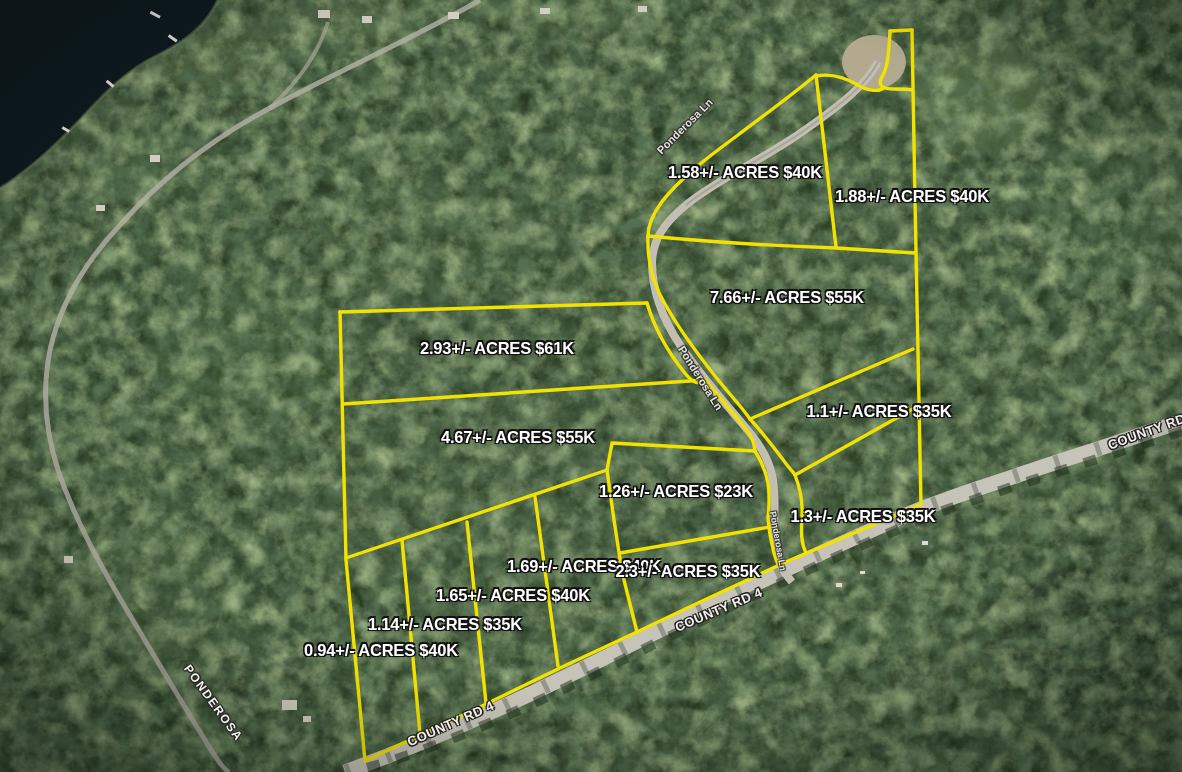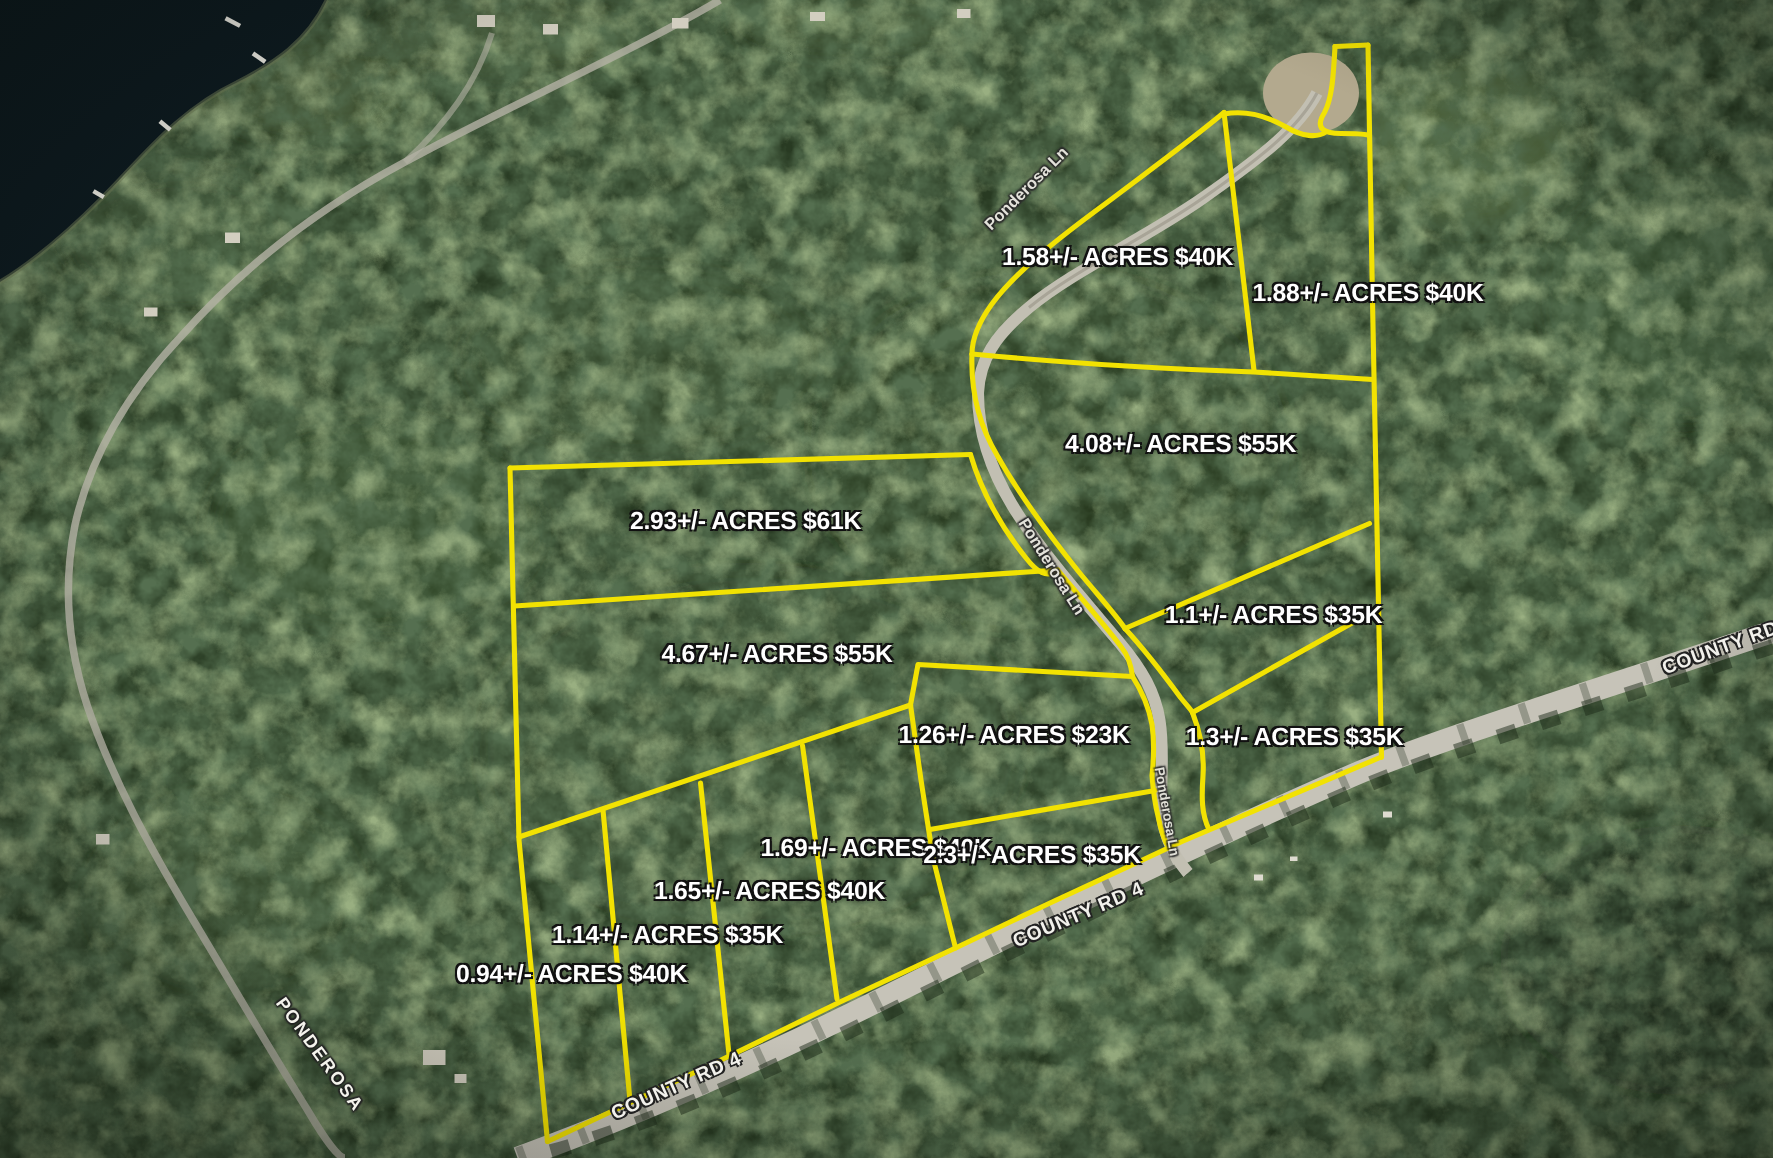--- a/index.html
+++ b/index.html
@@ -197,26 +197,26 @@
       <path d="M402,540 L420,734"></path>
       <path d="M467,522 L486,703"></path>
       <path d="M535,497 L558,666"></path>
     </g>
 
     <rect x="0" y="0" width="1182" height="772" fill="url(#vig)"></rect>
   </svg>
 
   <div class="plabel" style="left:745px;top:172px;">1.58+/- ACRES $40K</div>
   <div class="plabel" style="left:912px;top:168px;margin-top:28px;">1.88+/- ACRES $40K</div>
-  <div class="plabel" style="left:787px;top:297px;">4.08+/- ACRES $55K</div>
+  <div class="plabel" style="left:787px;top:297px;">7.66+/- ACRES $55K</div>
   <div class="plabel" style="left:497px;top:348px;">2.93+/- ACRES $61K</div>
-  <div class="plabel" style="left:849px;top:411px;">1.1+/- ACRES $35K</div>
+  <div class="plabel" style="left:879px;top:411px;">1.1+/- ACRES $35K</div>
   <div class="plabel" style="left:518px;top:437px;">4.67+/- ACRES $55K</div>
   <div class="plabel" style="left:676px;top:491px;">1.26+/- ACRES $23K</div>
-  <div class="plabel" style="left:853px;top:492px;padding-left:20px;">1.3+/- ACRES $35K</div>
+  <div class="plabel" style="left:853px;top:516px;padding-left:20px;">1.3+/- ACRES $35K</div>
   <div class="plabel" style="left:584px;top:566px;text-align:center;">1.69+/- ACRES $40K</div>
   <div class="plabel" style="left:688px;top:571px;">2.3+/- ACRES $35K</div>
   <div class="plabel" style="left:513px;top:595px;">1.65+/- ACRES $40K</div>
   <div class="plabel" style="left:445px;top:624px;">1.14+/- ACRES $35K</div>
   <div class="plabel" style="left:381px;top:650px;">0.94+/- ACRES $40K</div>
 
   <div class="rlabel ponderosa" style="left:648px;top:120px;transform:rotate(-45deg);">Ponderosa Ln</div>
   <div class="rlabel ponderosa" style="left:664px;top:372px;transform:rotate(58deg);">Ponderosa Ln</div>
   <div class="rlabel ponderosa small" style="left:748px;top:536px;transform:rotate(80deg);">Ponderosa Ln</div>
   <div class="rlabel county" style="left:404px;top:716px;transform:rotate(-24deg);">COUNTY RD 4</div>

